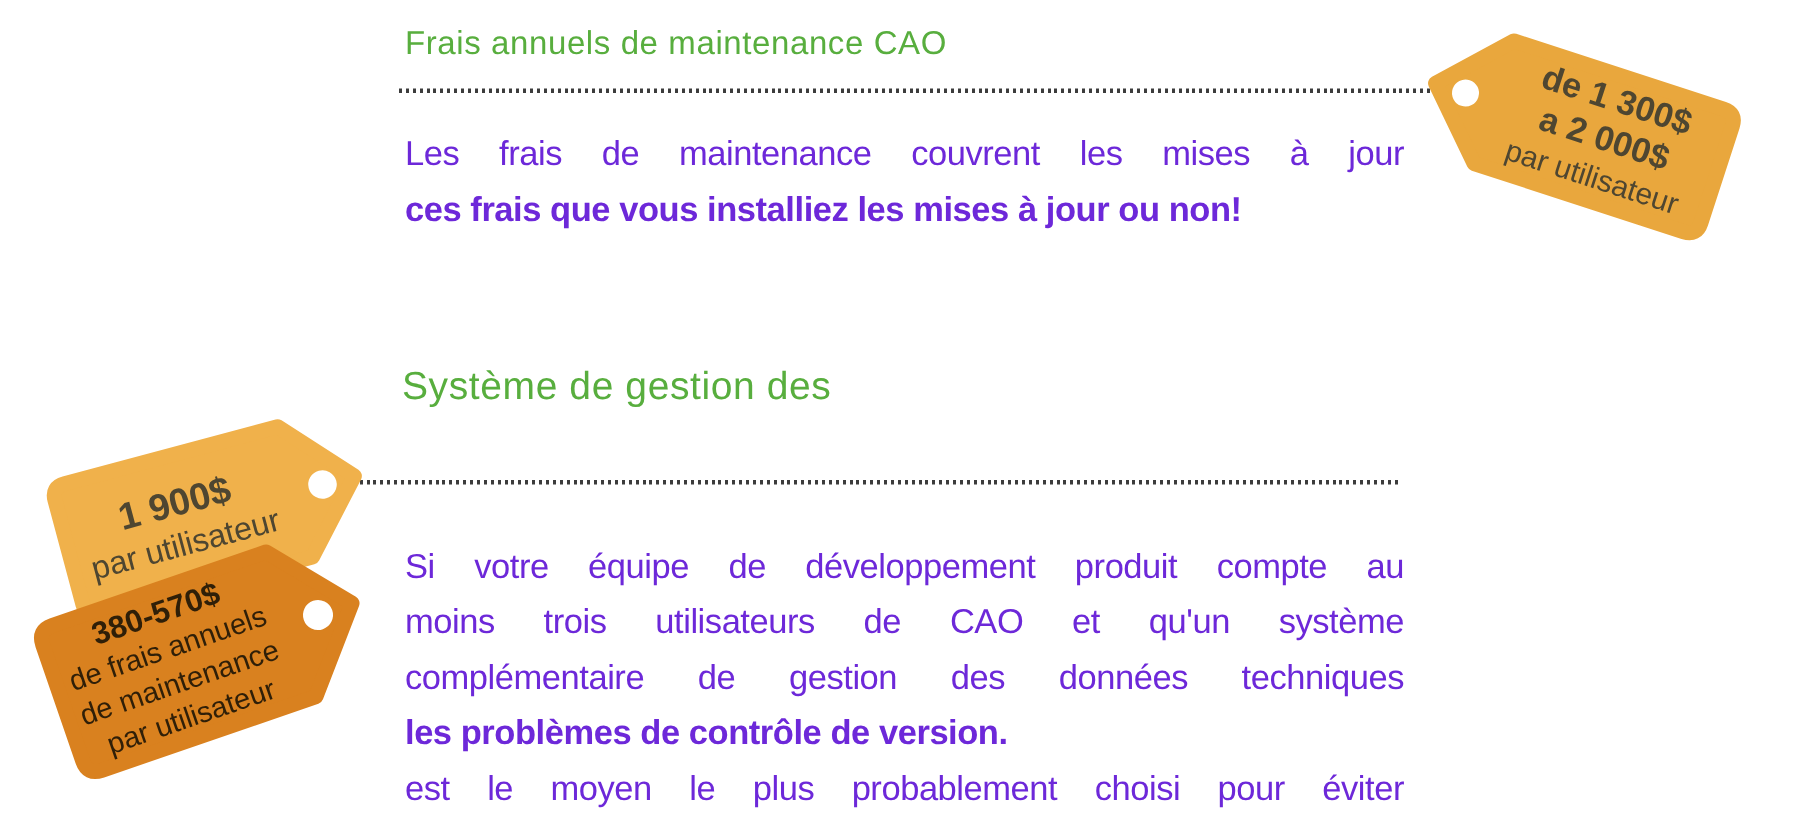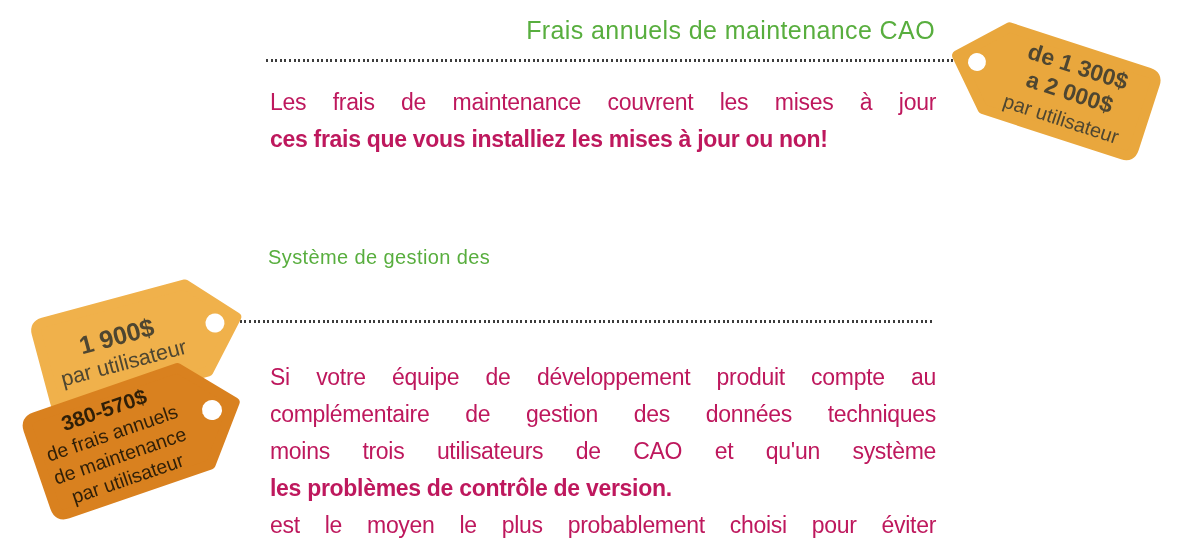--- a/index.html
+++ b/index.html
@@ -10,33 +10,32 @@
     background: #ffffff;
     overflow: hidden;
     font-family: "Liberation Sans", "DejaVu Sans", sans-serif;
   }
 
   
   .h1 {
     position: absolute;
     left: 270px; top: 16px; width: 665px;
     margin: 0;
-    text-align: right;
-    font-size: 25px;
+    font-size: 22px;
     font-weight: 400;
     letter-spacing: 0.4px;
     color: #58AE3E;
     z-index: 1;
     white-space: nowrap;
   }
   .h2 {
     position: absolute;
     left: 268px; top: 238px;
     margin: 0;
-    font-size: 20px;
+    font-size: 26px;
     font-weight: 400;
     letter-spacing: 0.4px;
     line-height: 39px;
     color: #58AE3E;
     z-index: 1;
     white-space: nowrap;
   }
 
   
   .dots {
@@ -48,21 +47,21 @@
   .dots1 { left: 266px; top: 59px; width: 706px; }
   .dots2 { left: 226px; top: 320px; width: 707px; }
 
   
   .para {
     position: absolute;
     width: 666px;
     font-size: 23px;
     line-height: 37px;
     letter-spacing: -0.3px;
-    color: #be185d;
+    color: #6d28d9;
     z-index: 1;
   }
   .p1 { left: 270px; top: 84px; }
   .p2 { left: 270px; top: 359px; }
   .jl { text-align: justify; text-align-last: justify; }
   .jl-last { text-align-last: left; font-weight: bold; }
 
   
   .tag { position: absolute; }
   .tag svg { position: absolute; left: 0; top: 0; width: 100%; height: 100%; overflow: visible; }
@@ -131,22 +130,22 @@
   </div>
 
   <h2 class="h2">
     <div>Système de gestion des</div>
   </h2>
 
   <div class="dots dots2"></div>
 
   <div class="para p2">
     <div class="jl">Si votre équipe de développement produit compte au</div>
+    <div class="jl">moins trois utilisateurs de CAO et qu'un système</div>
     <div class="jl">complémentaire de gestion des données techniques</div>
-    <div class="jl">moins trois utilisateurs de CAO et qu'un système</div>
     <div class="jl jl-last">les problèmes de contrôle de version.</div>
     <div class="jl">est le moyen le plus probablement choisi pour éviter</div>
   </div>
 
   <div class="tag tag-yellow">
     <svg viewBox="0 0 215 108">
       <path d="M 206 54 L 165 9 L 18 9 Q 9 9 9 18 L 9 90 Q 9 99 18 99 L 165 99 Z" fill="#F0B14B" stroke="#F0B14B" stroke-width="10" stroke-linejoin="round"></path>
       <circle cx="184" cy="54" r="9.5" fill="#ffffff"></circle>
     </svg>
     <div class="tag-text">

